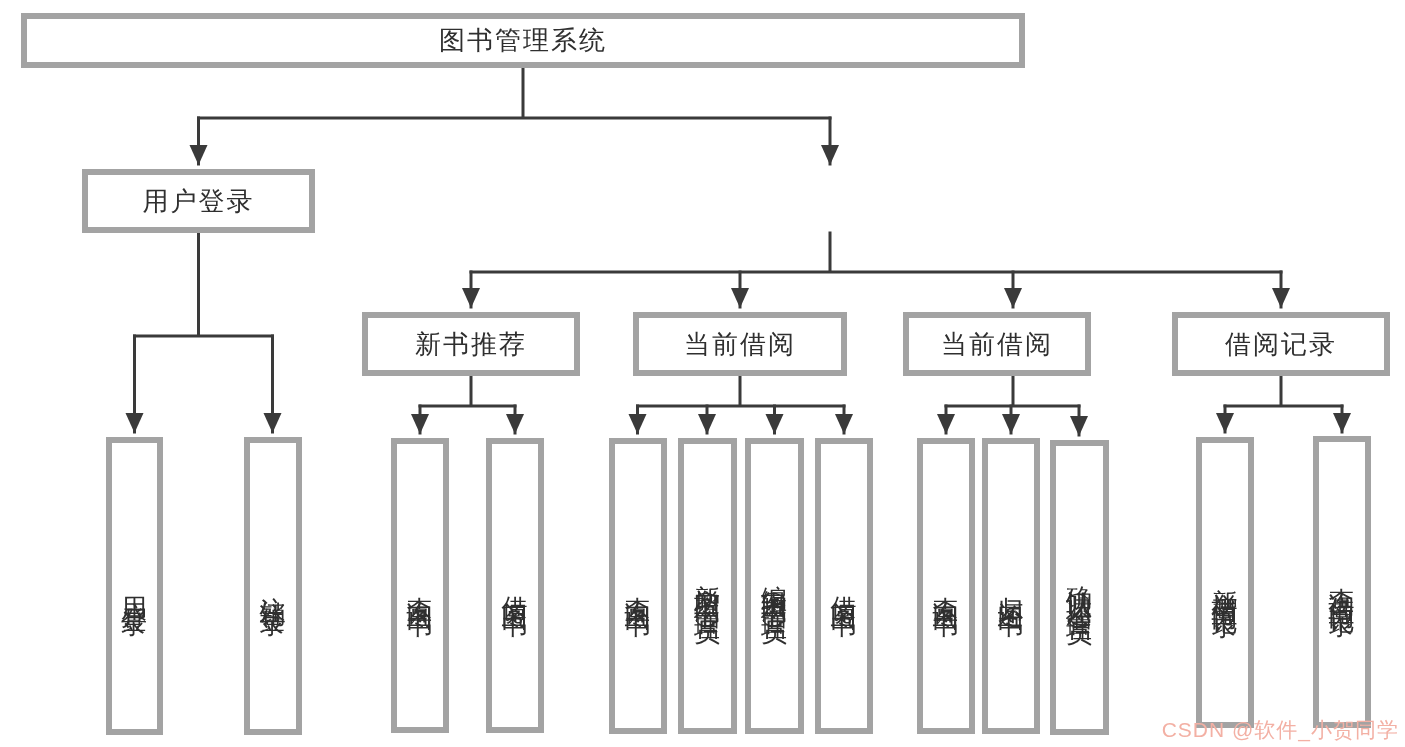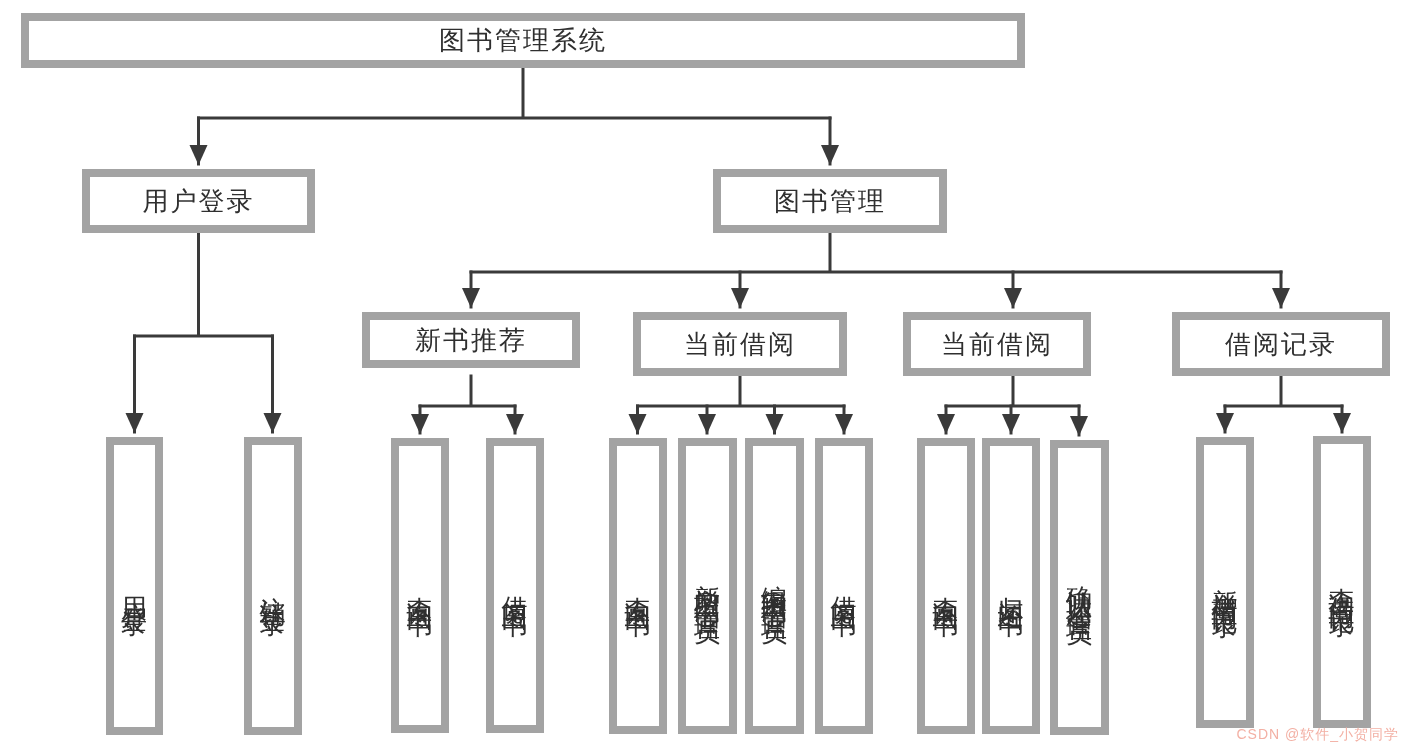--- a/index.html
+++ b/index.html
@@ -17,21 +17,21 @@
   }
   #edges {
     position: absolute;
     left: 0;
     top: 0;
     z-index: 1;
   }
   .node {
     position: absolute;
     box-sizing: border-box;
-    border: 8px solid #a3a3a3;
+    border: 6px solid #a3a3a3;
     background: #ffffff;
     color: #2f2f2f;
     display: flex;
     align-items: center;
     justify-content: center;
     z-index: 2;
   }
   .node.h {
     font-size: 26px;
     letter-spacing: 2px;
@@ -45,21 +45,21 @@
     text-orientation: mixed;
     letter-spacing: 5px;
     line-height: 1;
     white-space: nowrap;
   }
   .watermark {
     position: absolute;
     right: 6px;
     bottom: 3px;
     z-index: 3;
-    font-size: 14px;
+    font-size: 21px;
     color: #f3b0a4;
     letter-spacing: 1px;
     white-space: nowrap;
   }
 </style>
 </head>
 <body>
 
 <div id="stage">
 
@@ -102,23 +102,22 @@
 
       <path d="M1281,376 V406 M1225,406 H1342"></path>
       <path d="M1225,406 V432" marker-end="url(#arrow)"></path>
       <path d="M1342,406 V432" marker-end="url(#arrow)"></path>
     </g>
   </svg>
 
   <div class="node h" style="left:21px; top:13px; width:1004px; height:55px;">图书管理系统</div>
 
   <div class="node h" style="left:82px; top:169px; width:233px; height:64px;">用户登录</div>
-  <div class="node h" style="left:713px; top:169px; width:234px; height:64px;">图书管理</div>
 
-  <div class="node h" style="left:362px; top:312px; width:218px; height:56px;">新书推荐</div>
+  <div class="node h" style="left:362px; top:312px; width:218px; height:64px;">新书推荐</div>
   <div class="node h" style="left:633px; top:312px; width:214px; height:64px;">当前借阅</div>
   <div class="node h" style="left:903px; top:312px; width:188px; height:64px;">当前借阅</div>
   <div class="node h" style="left:1172px; top:312px; width:218px; height:64px;">借阅记录</div>
 
   <div class="node v" style="left:106px; top:437px; width:57px; height:298px;">
     <span class="vtext">用户登录</span>
   </div>
   <div class="node v" style="left:244px; top:437px; width:58px; height:298px;">
     <span class="vtext">注销登录</span>
   </div>

